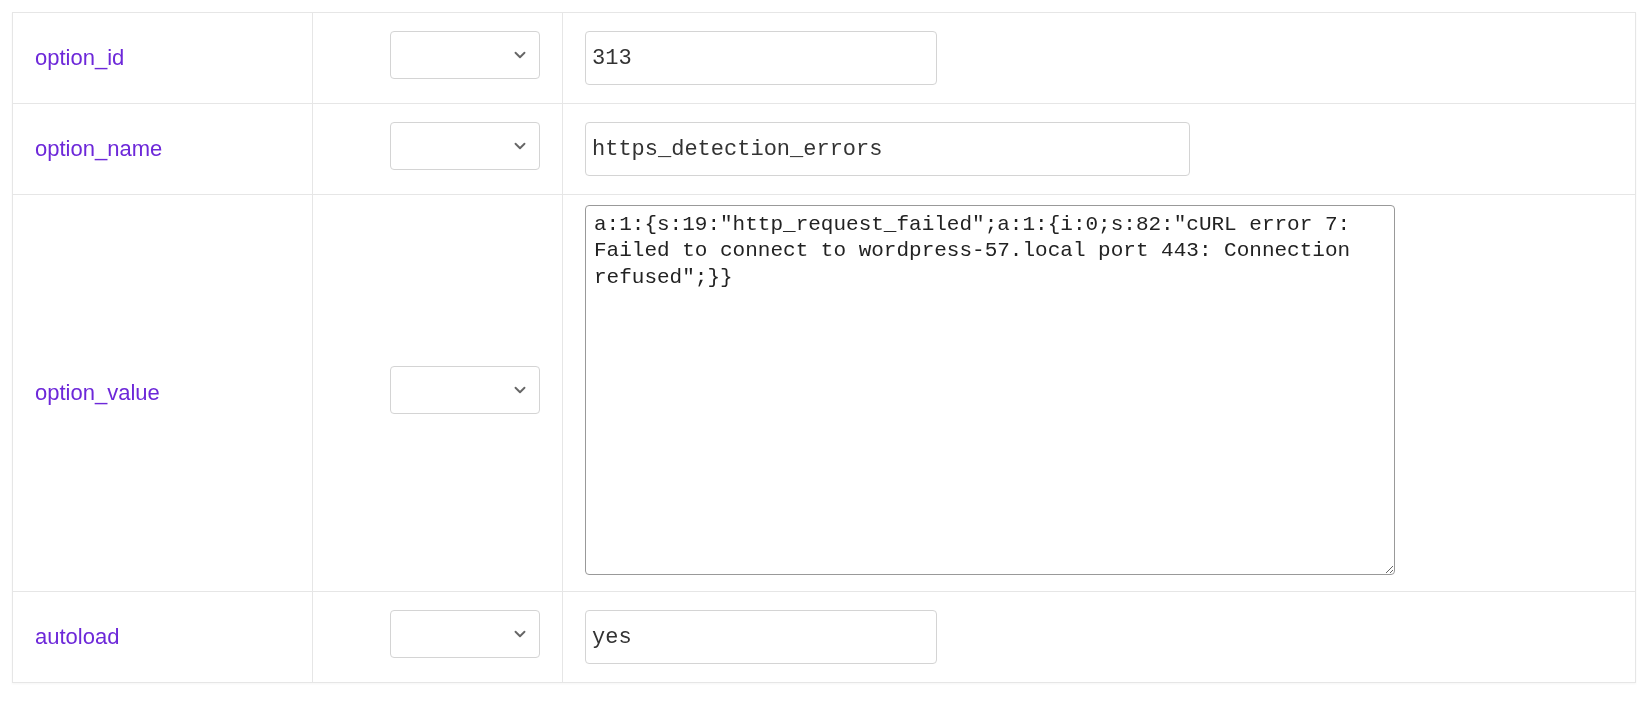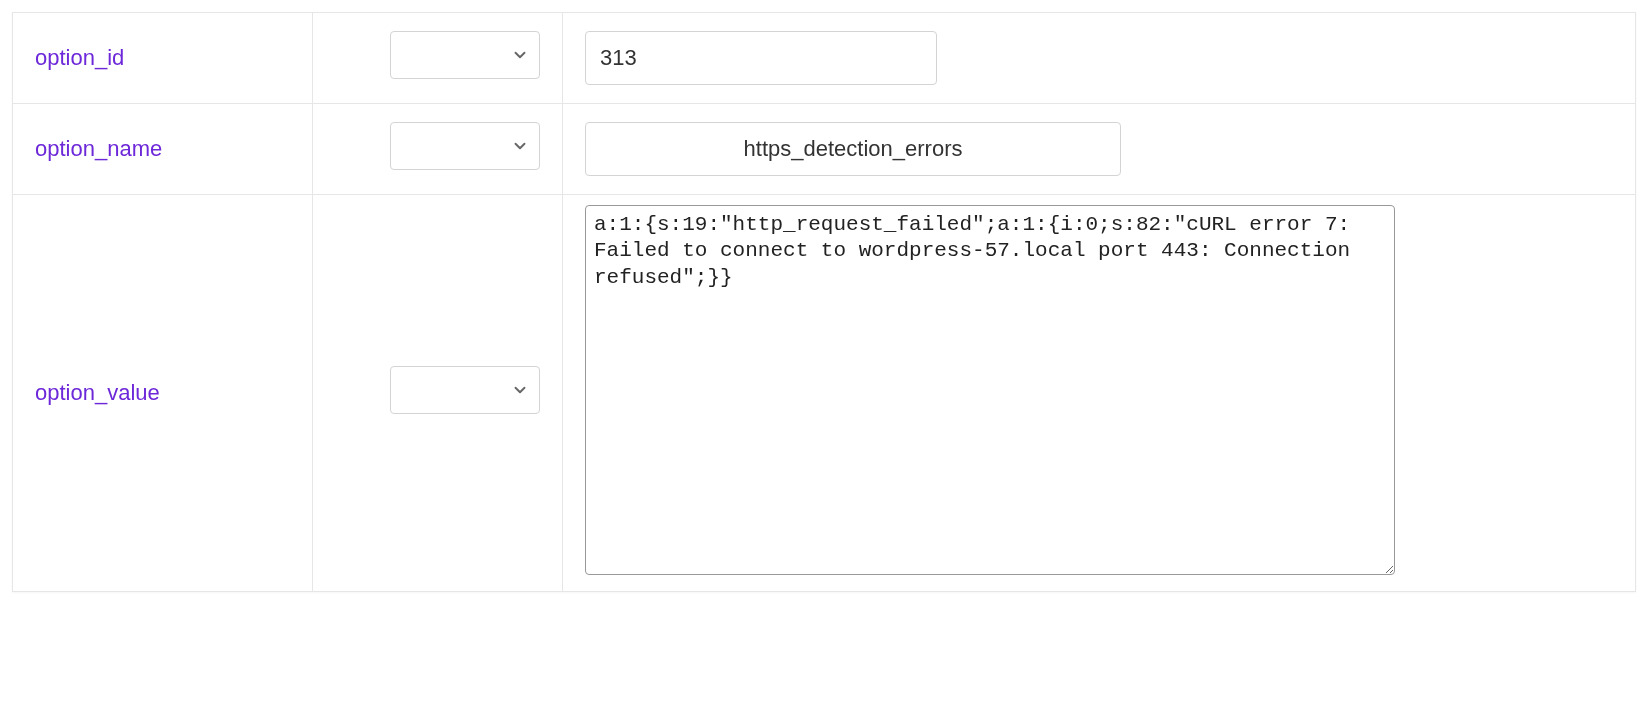--- a/index.html
+++ b/index.html
@@ -49,30 +49,30 @@
     position: absolute;
     right: 10px;
     top: 50%;
     transform: translateY(-50%);
     pointer-events: none;
   }
   .chev svg { display: block; }
   .text-input {
     width: 352px;
     height: 54px;
-    padding: 10px 14px;
+    padding: 10px 6px;
     font-size: 22px;
     color: #333;
     background: #fff;
     border: 1px solid #d4d4d4;
     border-radius: 4px;
     outline: none;
-    font-family: Liberation Sans, sans-serif;
+    font-family: Liberation Mono, monospace;
   }
-  .text-input.wide { width: 536px; text-align: center; }
+  .text-input.wide { width: 605px; }
   .textarea-input {
     width: 810px;
     height: 370px;
     padding: 6px 8px;
     font-family: "SFMono-Regular", Menlo, Monaco, Consolas, "Courier New", monospace;
     font-size: 21px;
     line-height: 1.25;
     color: #222;
     background: #fff;
     border: 1px solid #999;
@@ -139,14 +139,31 @@
                 <polyline points="6 9 12 15 18 9"></polyline>
               </svg>
           </span>
         </div>
       </td>
       <td class="col-val">
         <textarea class="textarea-input" style="">a:1:{s:19:"http_request_failed";a:1:{i:0;s:82:"cURL error 7: Failed to connect to wordpress-57.local port 443: Connection refused";}}</textarea>
       </td>
     </tr>
 
+    <tr>
+      <td class="col-label">
+        <span class="label">autoload</span>
+      </td>
+      <td class="col-op">
+        <div class="select-wrap">
+          <span class="chev">
+            <svg width="18" height="18" viewBox="0 0 24 24" fill="none" stroke="#666" stroke-width="2.5" stroke-linecap="round" stroke-linejoin="round">
+                <polyline points="6 9 12 15 18 9"></polyline>
+              </svg>
+          </span>
+        </div>
+      </td>
+      <td class="col-val">
+        <input type="text" class="text-input" value="yes" style="">
+      </td>
+    </tr>
   </tbody>
 </table>
 
 </body></html>

